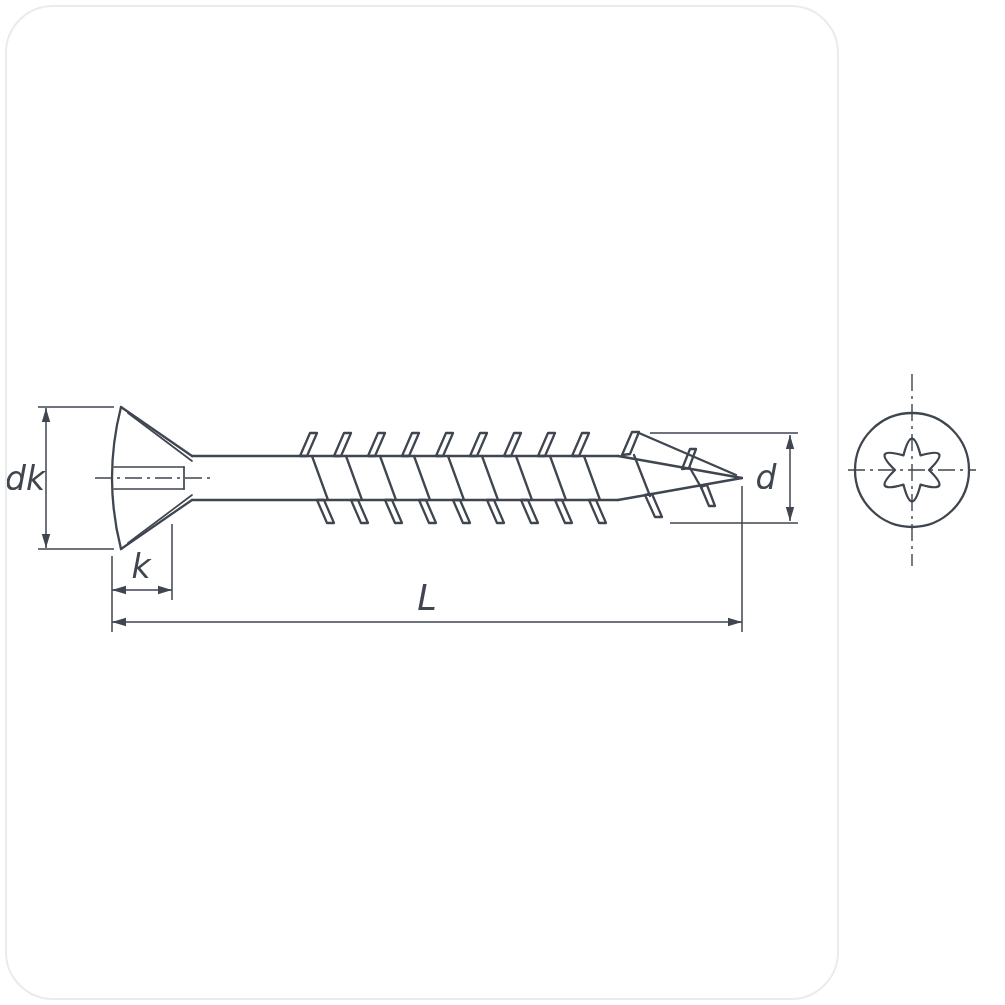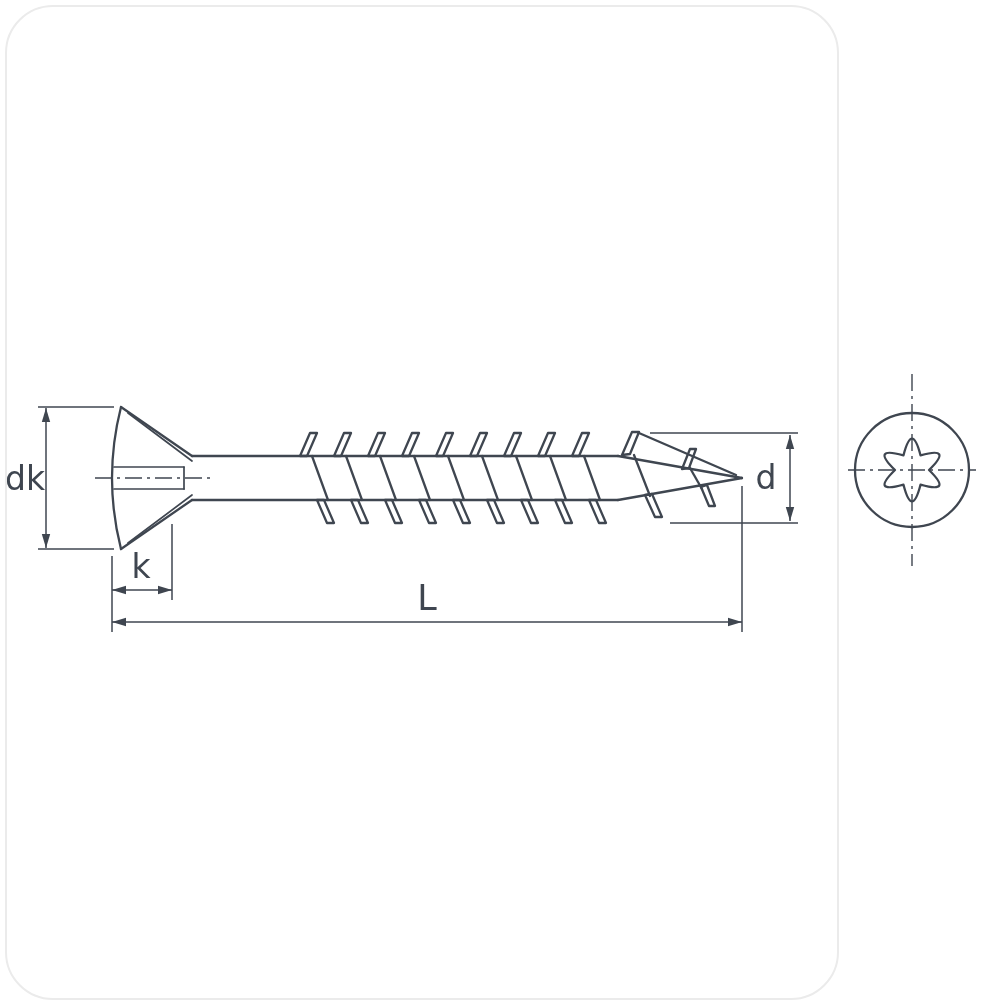--- a/index.html
+++ b/index.html
@@ -9,20 +9,21 @@
     width: 1005px;
     height: 1005px;
     overflow: hidden;
     font-family: "DejaVu Sans", "Liberation Sans", sans-serif;
   }
   .stage {
     position: relative;
     width: 844px;
     height: 1005px;
     background: var(--background, #ffffff);
+    font-style: italic;
   }
   .frame {
     position: absolute;
     inset: 5px;
     border: 2px solid var(--frame, #ebebeb);
     border-radius: 48px;
     pointer-events: none;
   }
   svg { display: block; }
   

